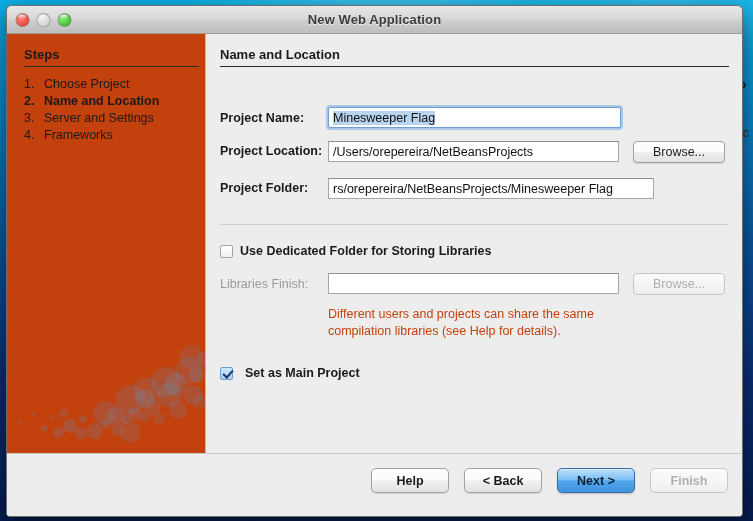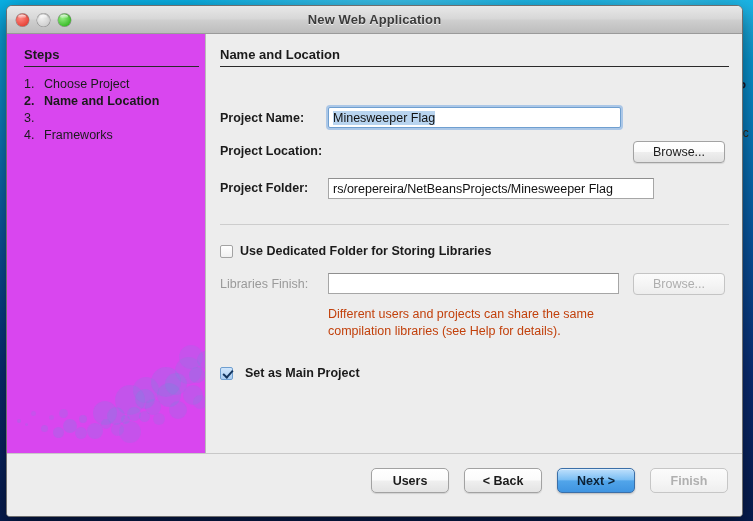--- a/index.html
+++ b/index.html
@@ -95,21 +95,21 @@
   
   #content {
     flex: 1 1 auto;
     display: flex;
     min-height: 0;
     background: #ededed;
   }
   
   #steps-panel {
     flex: 0 0 198px;
-    background: #d946ef;
+    background: #c2410c;
     border-right: 1px solid #b9b9b9;
     position: relative;
     overflow: hidden;
   }
   #steps-title {
     position: absolute;
     left: 17px; top: 13px;
     font-size: 13px;
     font-weight: bold;
     color: #1b1b1b;
@@ -336,20 +336,21 @@
         <div class="step-row">
           <span class="step-num">1.</span>
           <span>Choose Project</span>
         </div>
         <div class="step-row current">
           <span class="step-num">2.</span>
           <span>Name and Location</span>
         </div>
         <div class="step-row">
           <span class="step-num">3.</span>
+          <span>Server and Settings</span>
         </div>
         <div class="step-row">
           <span class="step-num">4.</span>
           <span>Frameworks</span>
         </div>
       </div>
 
       <div id="bubbles">
         <div class="bub" style="left:10px;  top:96px;  width:4px;  height:4px;  opacity:.20"></div>
         <div class="bub" style="left:18px;  top:100px; width:3px;  height:3px;  opacity:.16"></div>
@@ -391,20 +392,23 @@
     <div id="main-panel">
       <div id="panel-title">Name and Location</div>
       <div id="panel-rule"></div>
 
       <div class="fld-label" style="left:14px; top:77px;">Project Name:</div>
       <div class="txt focused" style="left:122px; top:73px; width:293px;">
         <span class="sel">Minesweeper Flag</span>
       </div>
 
       <div class="fld-label" style="left:14px; top:110px;">Project Location:</div>
+      <div class="txt" style="left:122px; top:107px; width:291px;">
+        <span>/Users/orepereira/NetBeansProjects</span>
+      </div>
       <div class="btn" style="left:427px; top:107px; width:92px;">Browse...</div>
 
       <div class="fld-label" style="left:14px; top:147px;">Project Folder:</div>
       <div class="txt" style="left:122px; top:144px; width:326px;">
         <span>rs/orepereira/NetBeansProjects/Minesweeper Flag</span>
       </div>
 
       <div id="section-rule"></div>
 
       <div class="cbrow" style="left:14px; top:210px;">
@@ -422,19 +426,19 @@
 
       <div class="cbrow" style="left:14px; top:332px;gap:12px;">
         <div class="cb checked"></div>
         <div class="cblabel">Set as Main Project</div>
       </div>
     </div>
   </div>
 
   <div id="footer">
     <div id="footer-buttons">
-      <div class="fbtn">Users</div>
+      <div class="fbtn">Help</div>
       <div class="fbtn">&lt; Back</div>
       <div class="fbtn default">Next &gt;</div>
       <div class="fbtn disabled">Finish</div>
     </div>
   </div>
 </div>
 
 </body></html>

